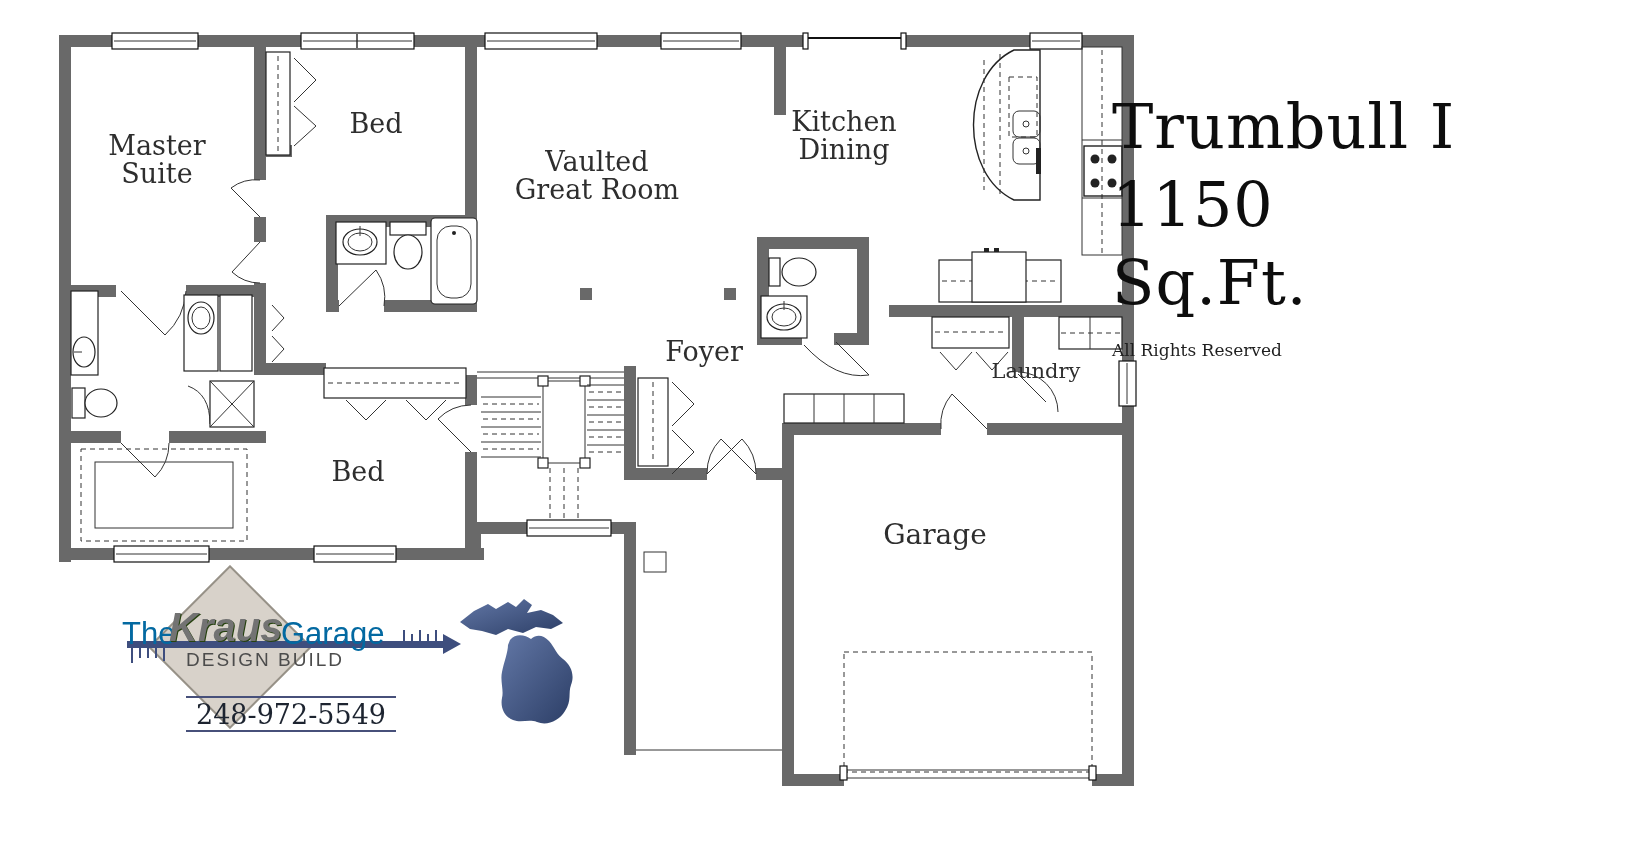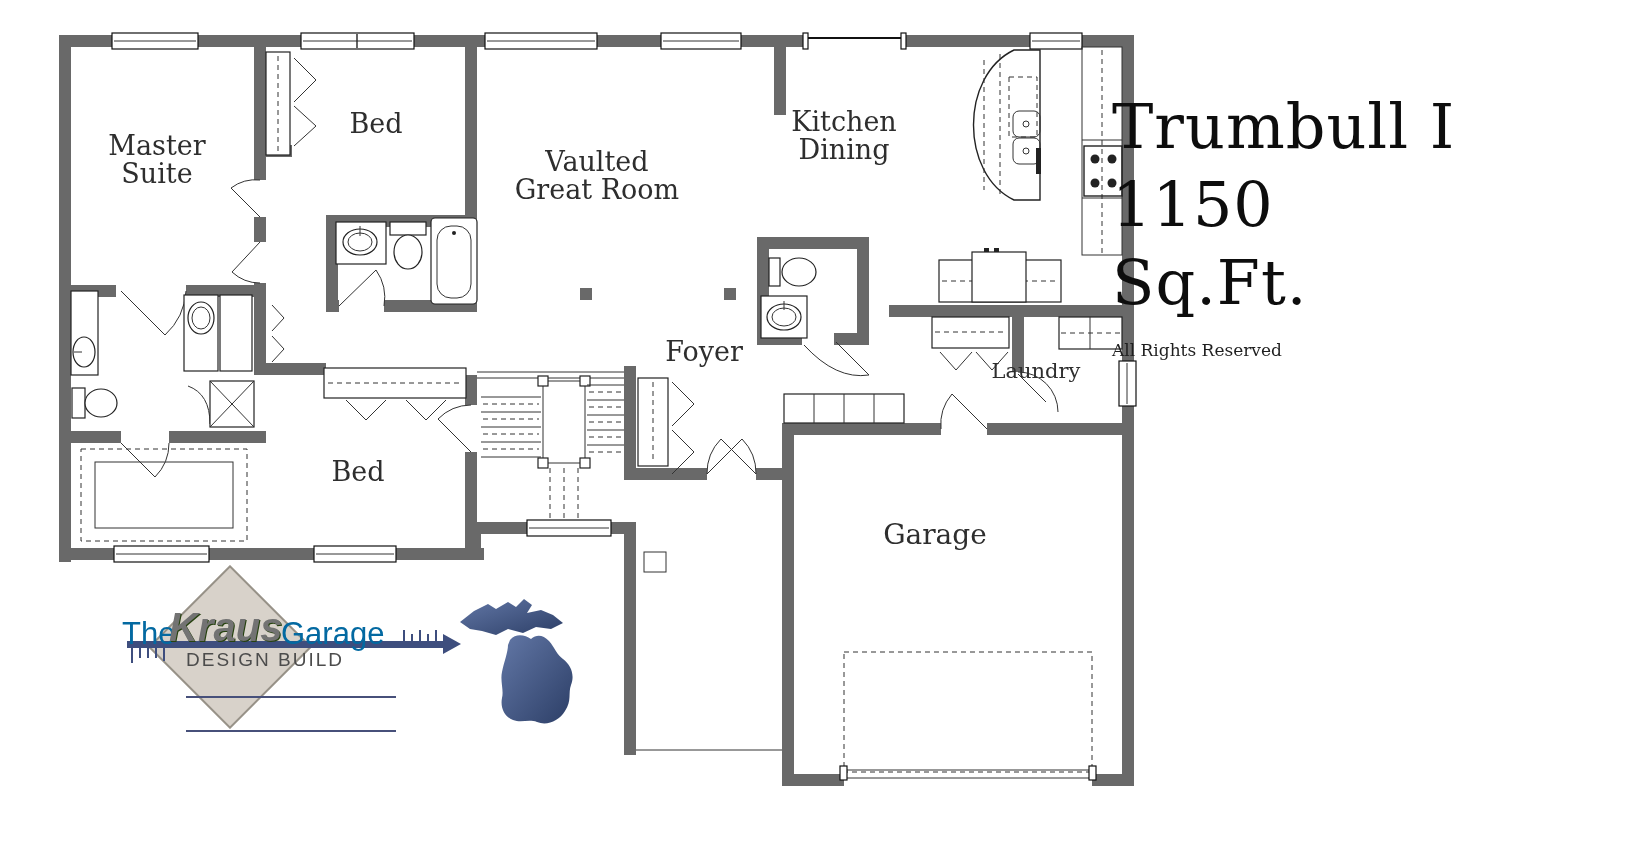--- a/index.html
+++ b/index.html
@@ -379,20 +379,21 @@
   <div class="tick" style="left:419px;top:630px;height:11px;"></div>
   <div class="tick" style="left:427px;top:634px;height:7px;"></div>
   <div class="tick" style="left:435px;top:630px;height:11px;"></div>
 
   <span class="logo-text t-the">The</span>
   <span class="logo-text t-kraus">Kraus</span>
   <span class="logo-text t-company">Garage</span>
   <span class="logo-text t-tag">DESIGN BUILD</span>
 
   <div class="phone-line" style="top:696px;"></div>
+  <div class="phone">248-972-5549</div>
   <div class="phone-line" style="top:730px;"></div>
 
   
   <svg class="michigan" width="150" height="145" viewBox="0 0 150 145">
     <defs>
       <linearGradient id="mi" x1="0" y1="0" x2="1" y2="1">
         <stop offset="0" stop-color="#6277a6"></stop>
         <stop offset="1" stop-color="#2c3e66"></stop>
       </linearGradient>
     </defs>

